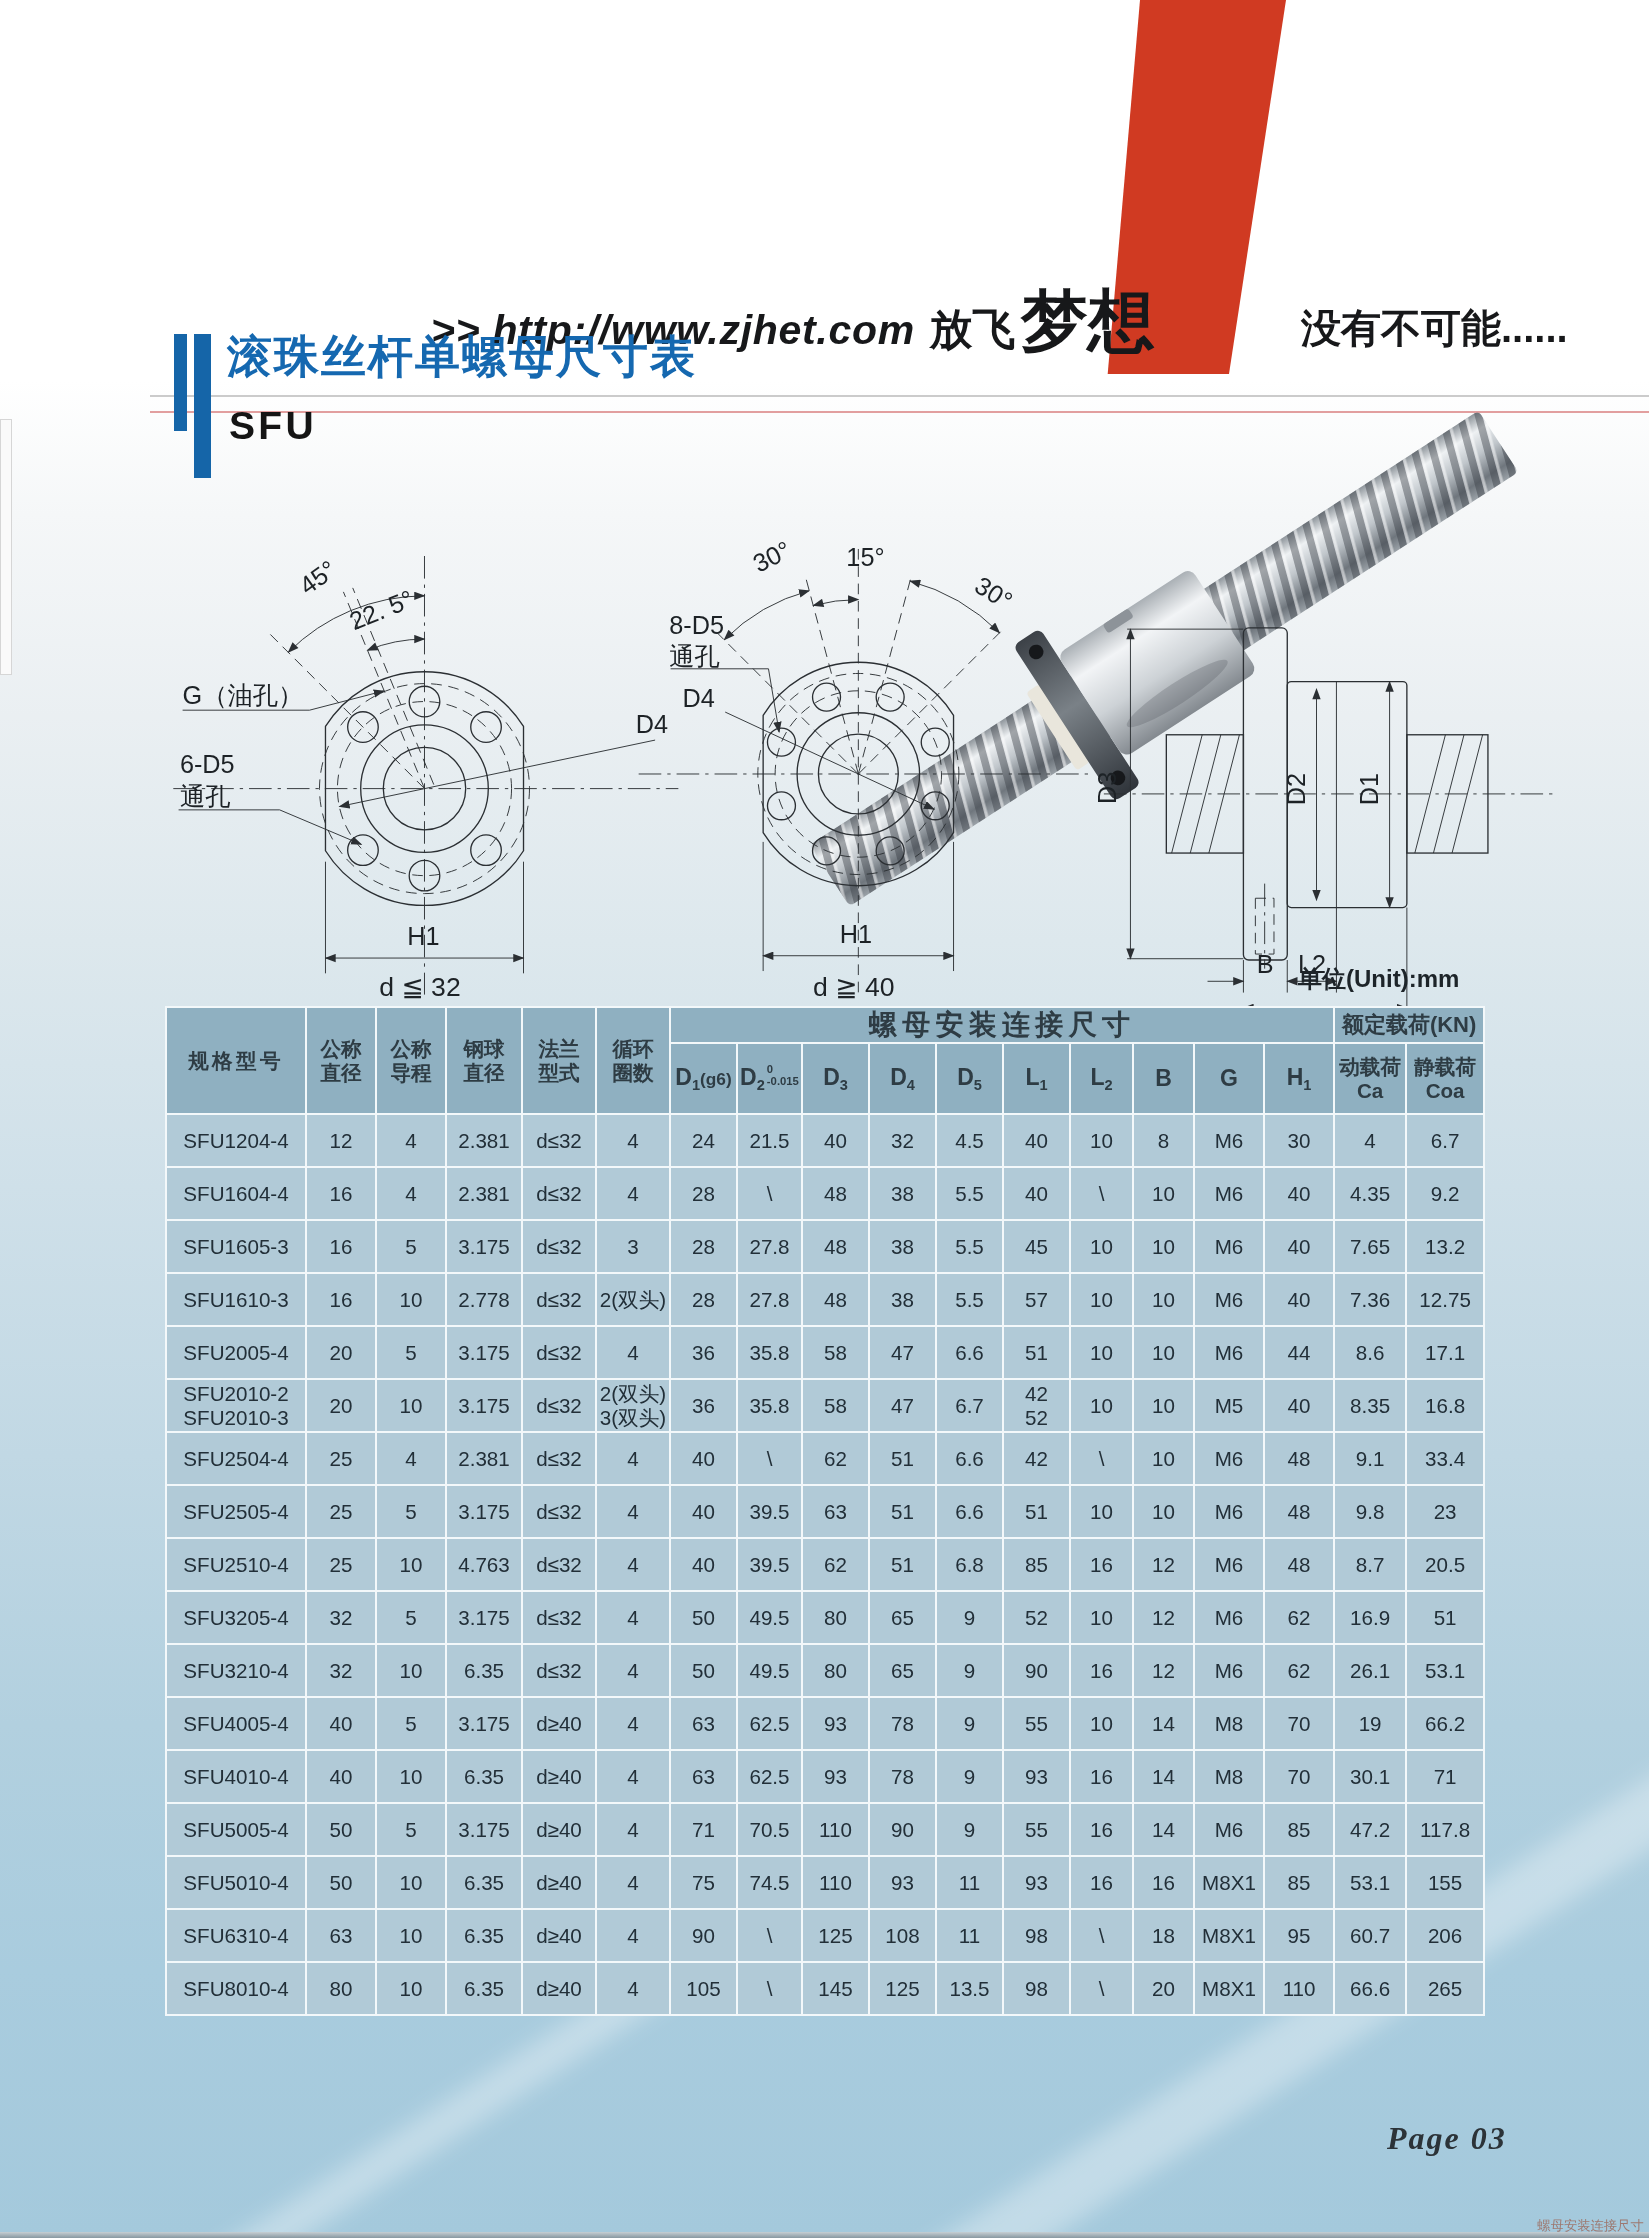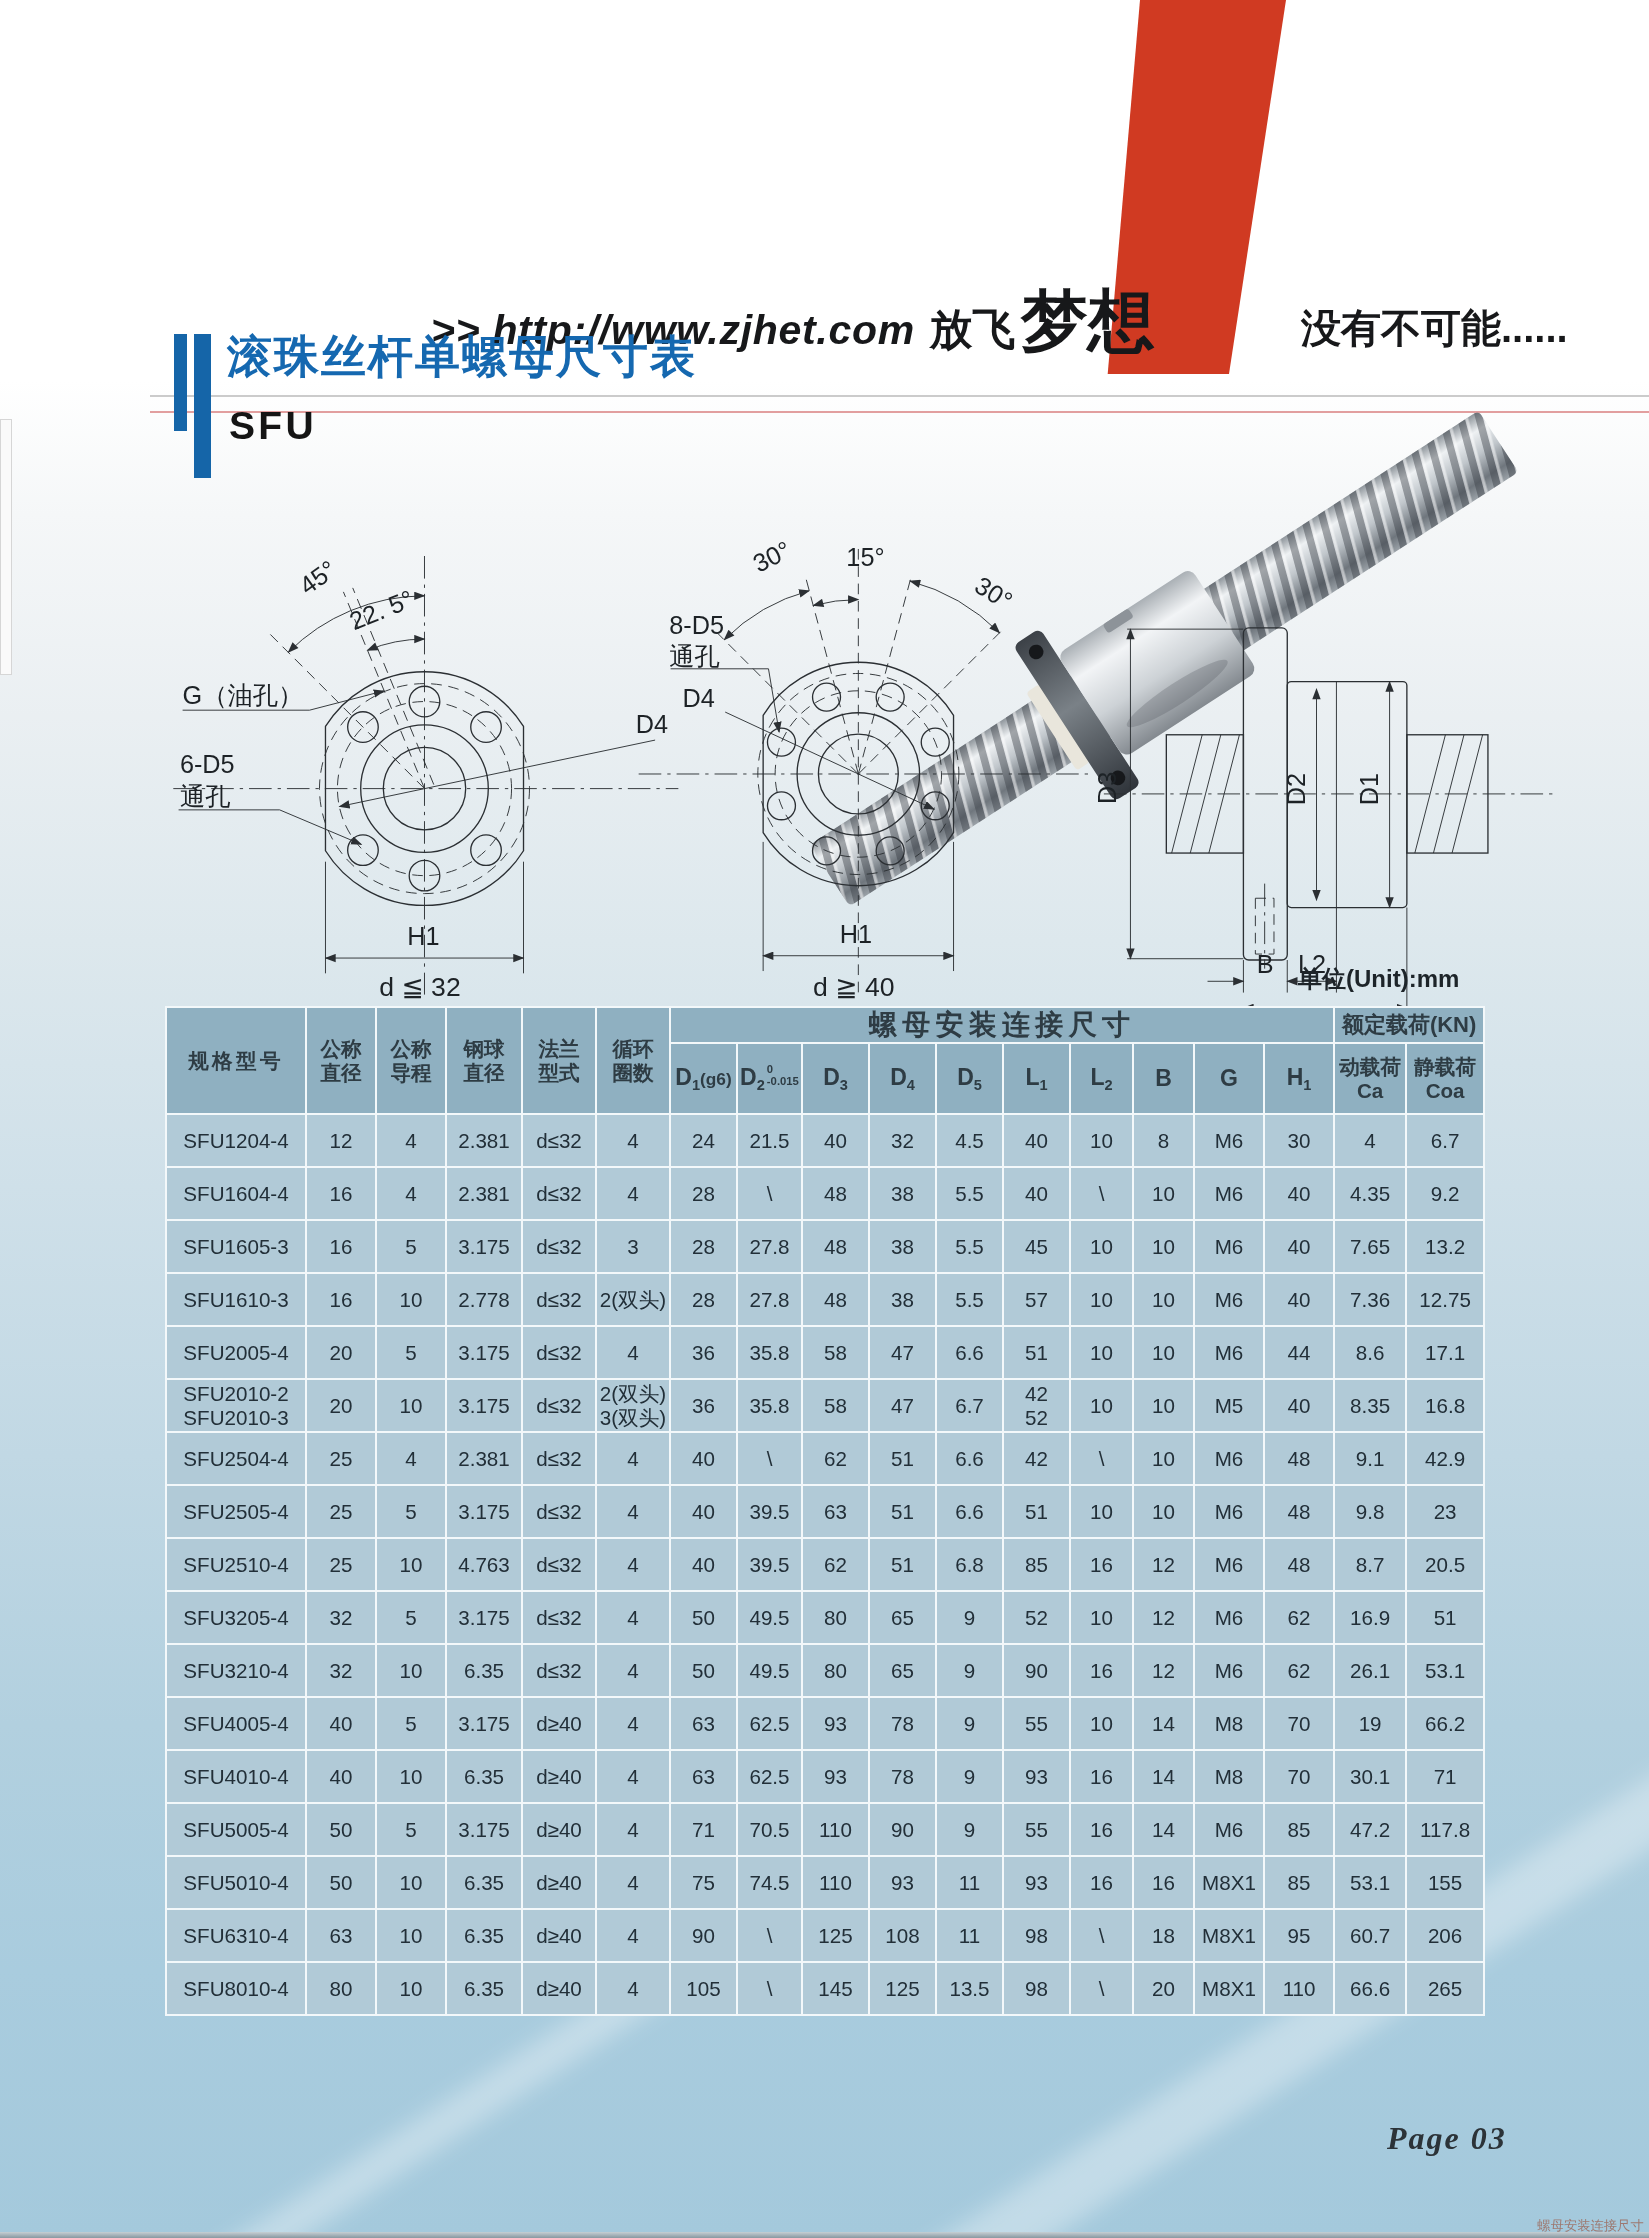--- a/index.html
+++ b/index.html
@@ -425,21 +425,21 @@
           <td>\</td>
           <td>62</td>
           <td>51</td>
           <td>6.6</td>
           <td>42</td>
           <td>\</td>
           <td>10</td>
           <td>M6</td>
           <td>48</td>
           <td>9.1</td>
-          <td>42.9</td>
+          <td>33.4</td>
         </tr>
         <tr>
           <td>SFU2505-4</td>
           <td>25</td>
           <td>5</td>
           <td>3.175</td>
           <td>d≤32</td>
           <td>4</td>
           <td>40</td>
           <td>39.5</td>

